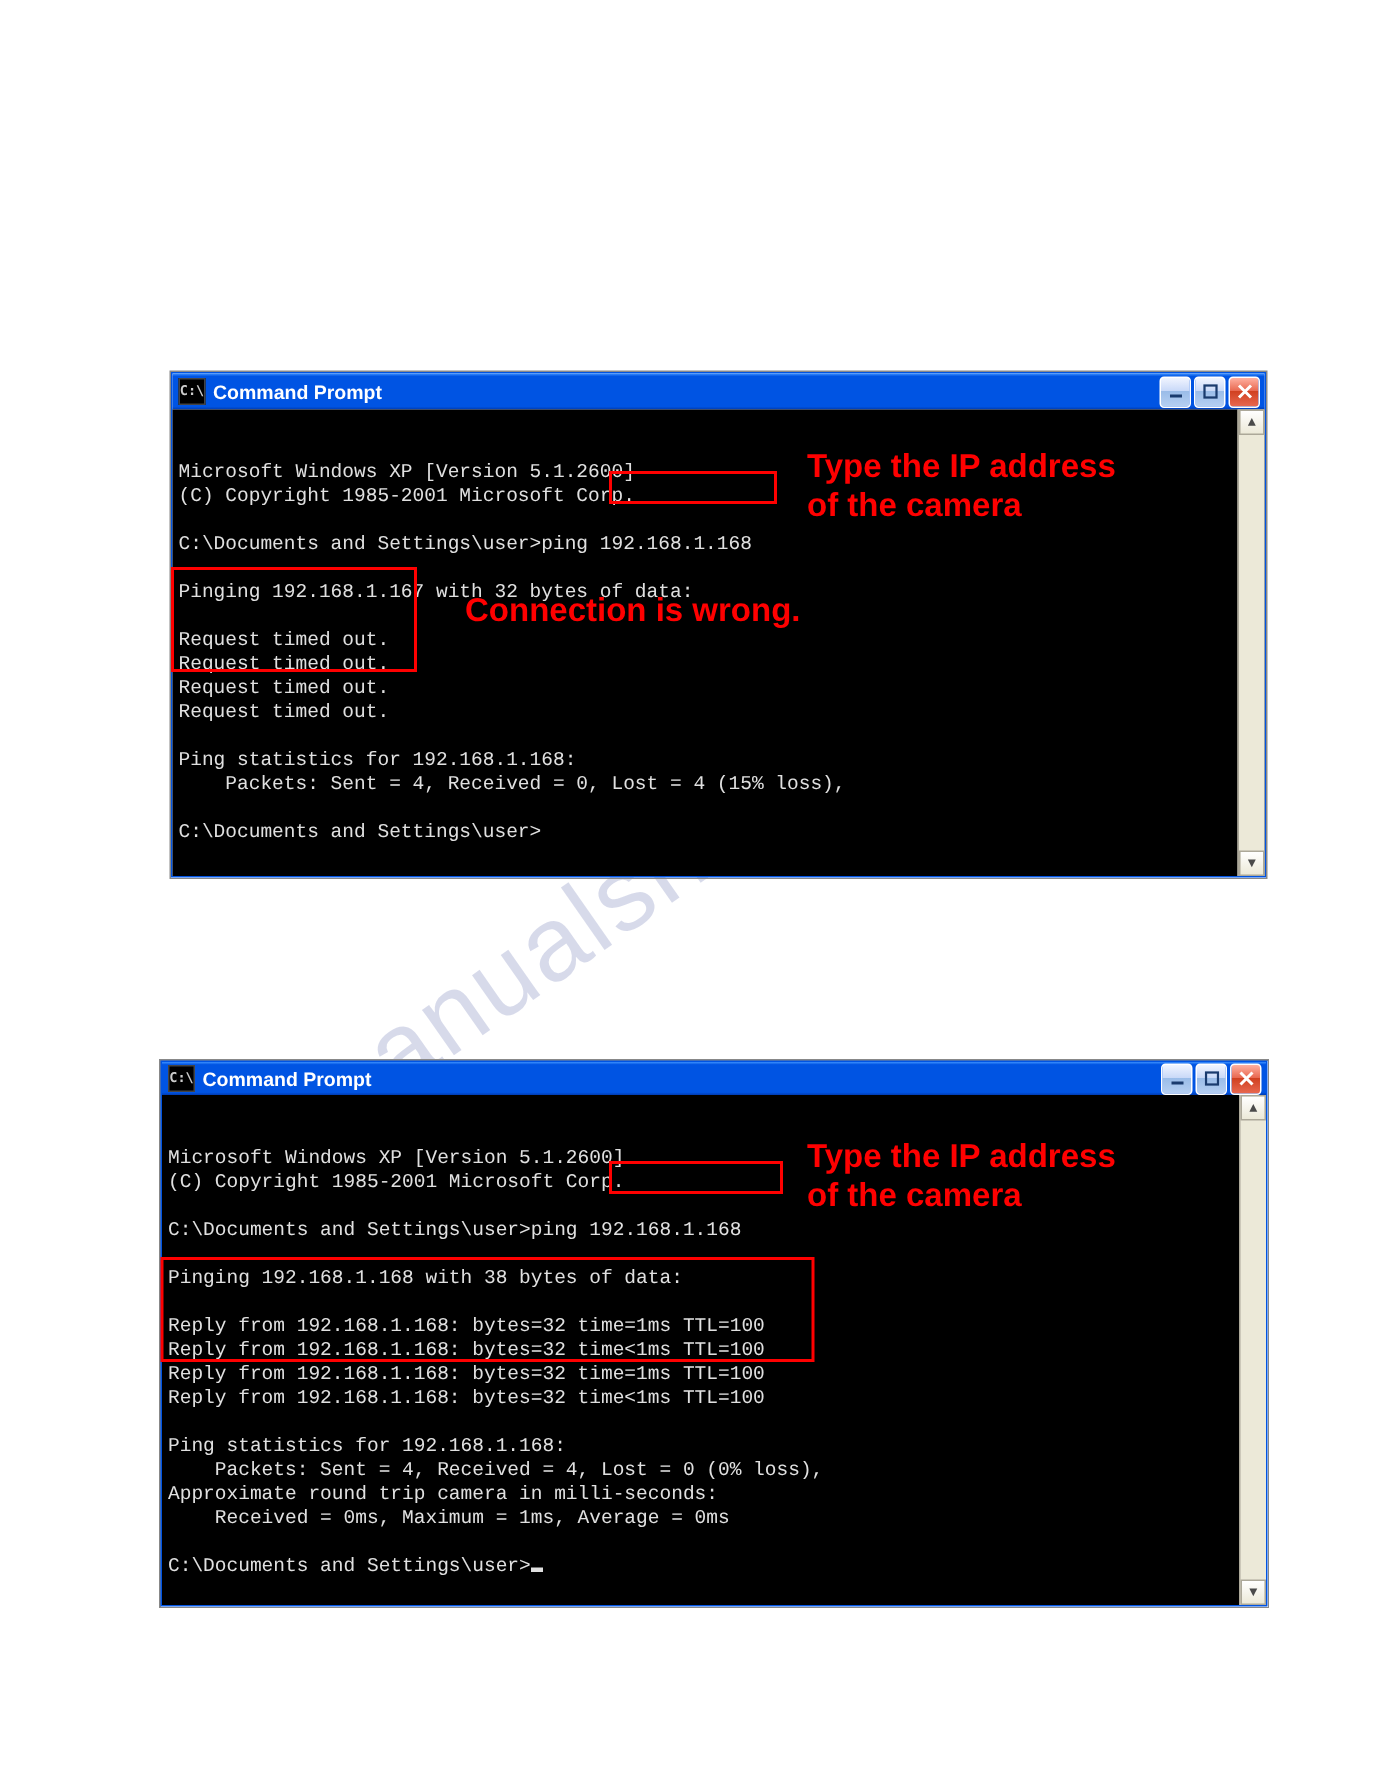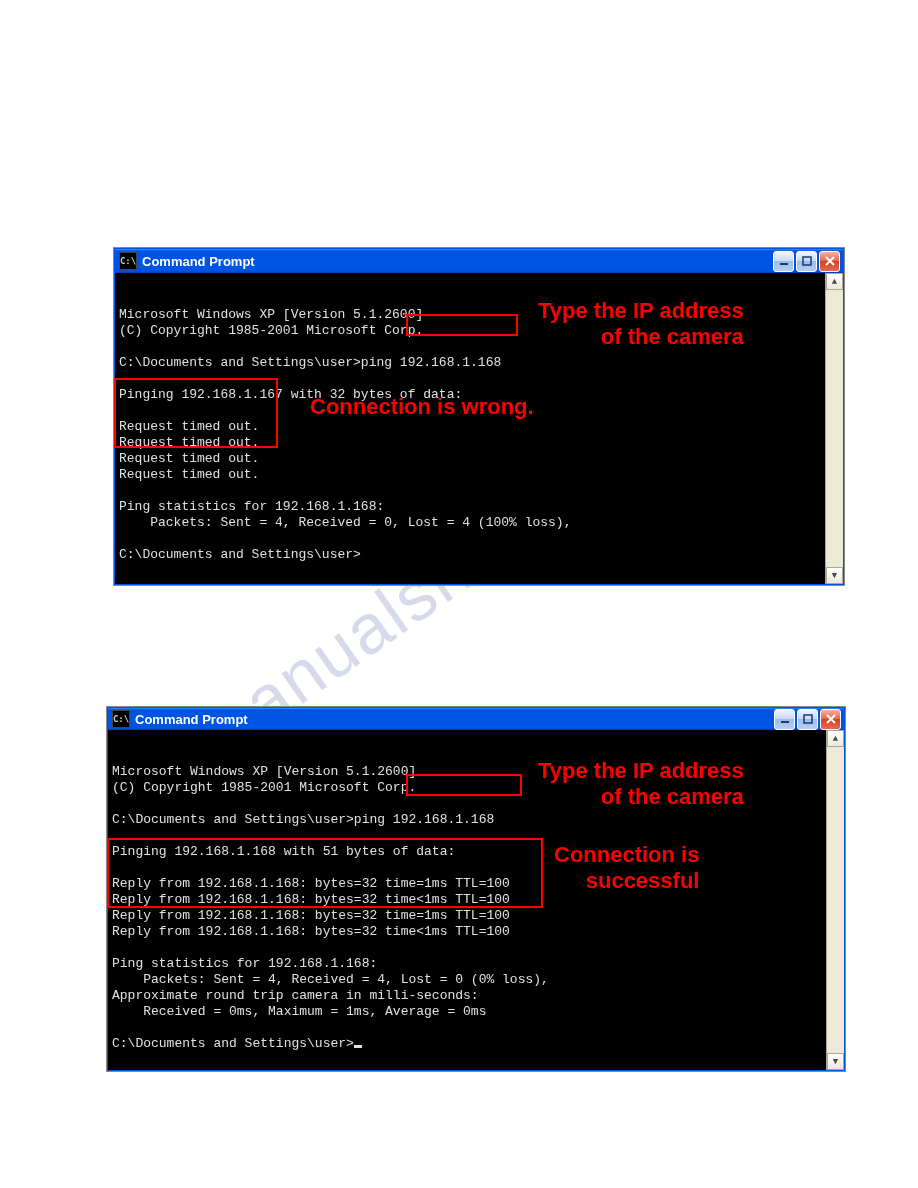--- a/index.html
+++ b/index.html
@@ -101,21 +101,20 @@
     pointer-events: none;
   }
   .annotation {
     position: absolute;
     color: #ff0000;
     font-family: Arial, sans-serif;
     font-weight: bold;
     font-size: 22px;
     line-height: 26px;
     pointer-events: none;
-    text-align: right;
   }
   .watermark {
     position:absolute;
     color:#2a3a90;
     opacity:0.18;
     font-family: Arial, sans-serif;
     font-size:70px;
     font-weight:400;
     transform: rotate(-35deg);
     pointer-events:none;
@@ -161,21 +160,21 @@
 <span class="line"><span>C:\Documents and Settings\user&gt;ping </span><span>192.168.1.168</span></span>
 <span class="line"></span>
 <span class="line">Pinging 192.168.1.167 with 32 bytes of data:</span>
 <span class="line"></span>
 <span class="line">Request timed out.</span>
 <span class="line">Request timed out.</span>
 <span class="line">Request timed out.</span>
 <span class="line">Request timed out.</span>
 <span class="line"></span>
 <span class="line">Ping statistics for 192.168.1.168:</span>
-<span class="line">    Packets: Sent = 4, Received = 0, Lost = 4 (100% loss),</span>
+<span class="line">    Packets: Sent = 4, Received = 0, Lost = 4 (15% loss),</span>
 <span class="line"></span>
 <span class="line"><span>C:\Documents and Settings\user&gt;</span></span>
     </div>
   </div>
 
   <div class="highlight-box" style="left:406px; top:314px; width:108px; height:18px;"></div>
   <div class="highlight-box" style="left:114px; top:378px; width:160px; height:66px;"></div>
 
   <div class="annotation" style="left:538px; top:298px; white-space:pre-line;">Type the IP address
 of the camera</div>
@@ -204,37 +203,35 @@
     <div class="terminal">
       <div class="scroll-stub">
         <div class="arrow" style="top:0">▲</div>
         <div class="arrow" style="bottom:0">▼</div>
       </div>
 <span class="line">Microsoft Windows XP [Version 5.1.2600]</span>
 <span class="line">(C) Copyright 1985-2001 Microsoft Corp.</span>
 <span class="line"></span>
 <span class="line"><span>C:\Documents and Settings\user&gt;ping </span><span>192.168.1.168</span></span>
 <span class="line"></span>
-<span class="line">Pinging 192.168.1.168 with 51 bytes of data:</span>
+<span class="line">Pinging 192.168.1.168 with 38 bytes of data:</span>
 <span class="line"></span>
 <span class="line">Reply from 192.168.1.168: bytes=32 time=1ms TTL=100</span>
 <span class="line">Reply from 192.168.1.168: bytes=32 time&lt;1ms TTL=100</span>
 <span class="line">Reply from 192.168.1.168: bytes=32 time=1ms TTL=100</span>
 <span class="line">Reply from 192.168.1.168: bytes=32 time&lt;1ms TTL=100</span>
 <span class="line"></span>
 <span class="line">Ping statistics for 192.168.1.168:</span>
 <span class="line">    Packets: Sent = 4, Received = 4, Lost = 0 (0% loss),</span>
 <span class="line">Approximate round trip camera in milli-seconds:</span>
 <span class="line">    Received = 0ms, Maximum = 1ms, Average = 0ms</span>
 <span class="line"></span>
 <span class="line"><span>C:\Documents and Settings\user&gt;</span><span class="cursor-block"></span></span>
     </div>
   </div>
 
   <div class="highlight-box" style="left:406px; top:774px; width:112px; height:18px;"></div>
   <div class="highlight-box" style="left:107px; top:838px; width:432px; height:66px;"></div>
 
   <div class="annotation" style="left:538px; top:758px; white-space:pre-line;">Type the IP address
 of the camera</div>
-  <div class="annotation" style="left:554px; top:842px; white-space:pre-line;">Connection is
-successful</div>
 
 </div>
 
 </body></html>

